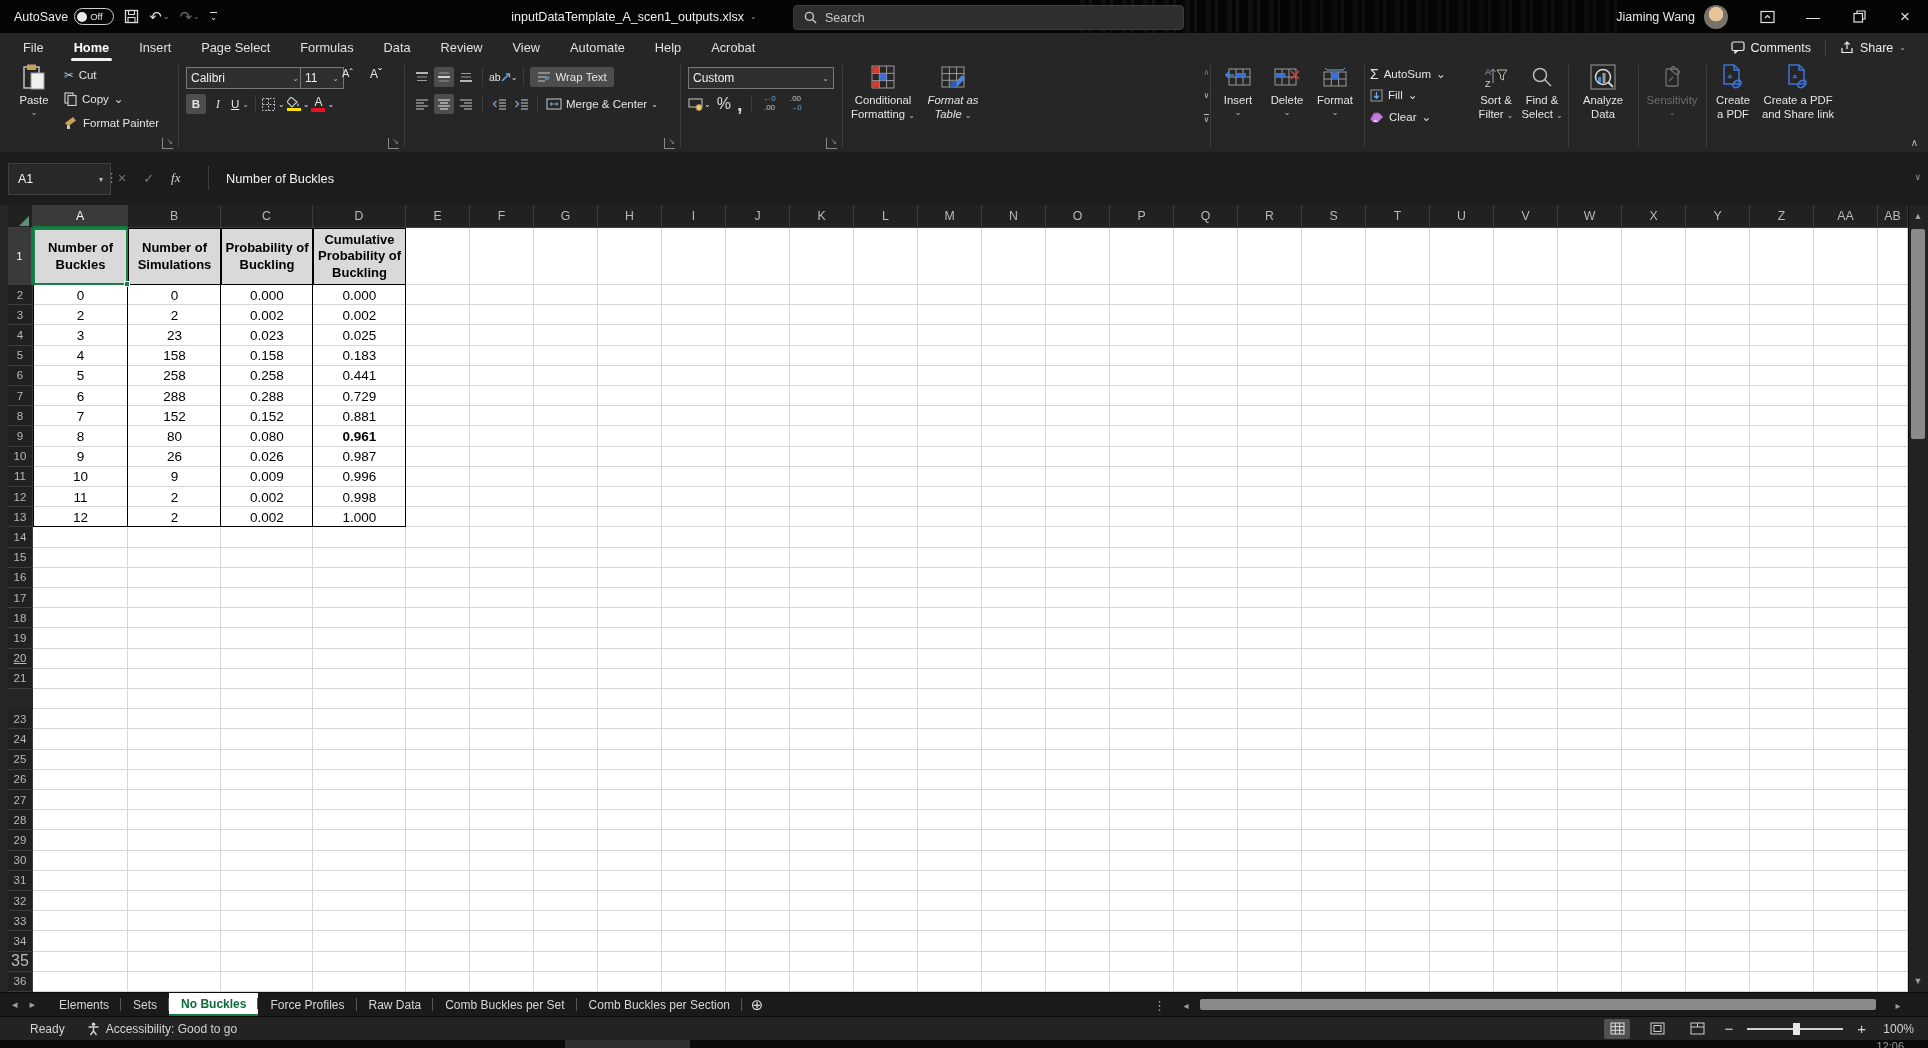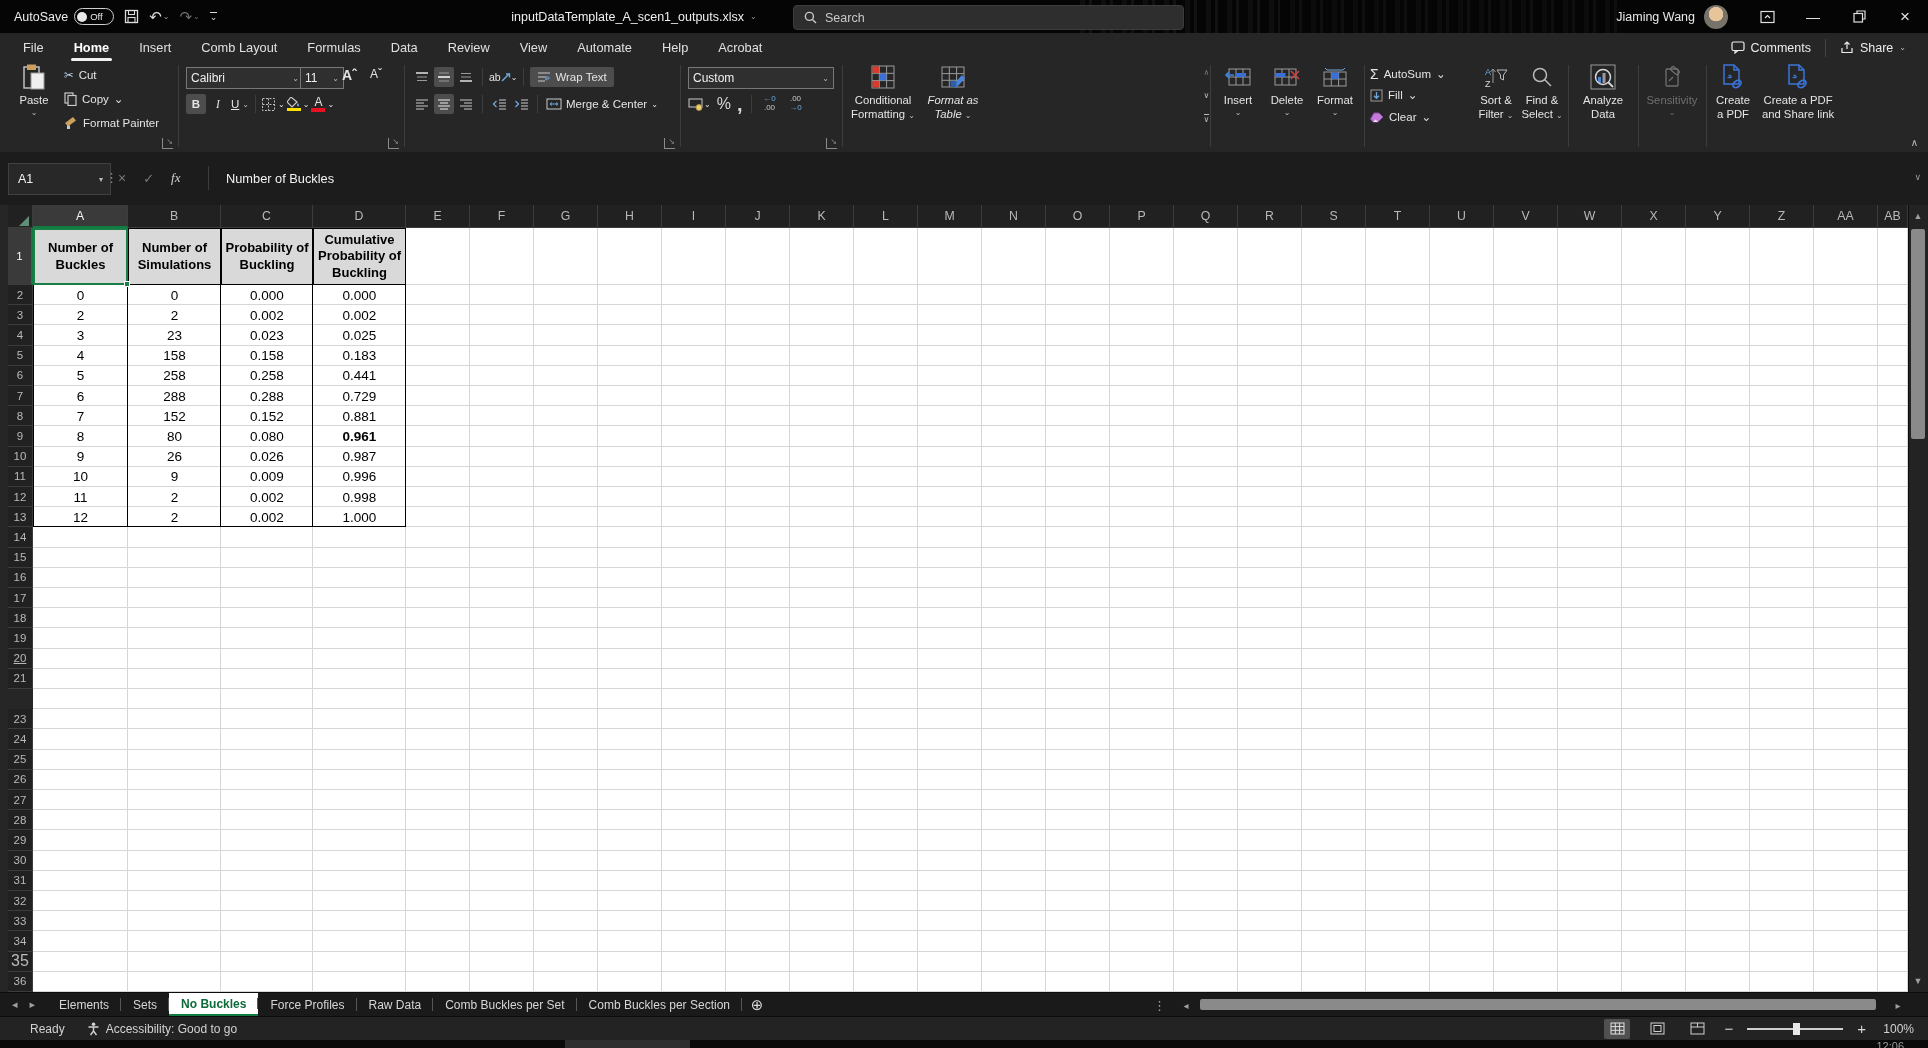--- a/index.html
+++ b/index.html
@@ -158,21 +158,21 @@
       </span>
       <span class="winbtn" style="font-size:17px;">×</span>
     </div>
   </div>
 
   <div class="tabrow">
     <div id="ribbonTabs" style="display:flex;padding-left:8px;">
         <div class="rtab">File</div>
         <div class="rtab active">Home</div>
         <div class="rtab">Insert</div>
-        <div class="rtab">Comb Layout</div>
+        <div class="rtab">Page Select</div>
         <div class="rtab">Formulas</div>
         <div class="rtab">Data</div>
         <div class="rtab">Review</div>
         <div class="rtab">View</div>
         <div class="rtab">Automate</div>
         <div class="rtab">Help</div>
         <div class="rtab">Acrobat</div>
       </div>
     <div class="tabrow-right">
       <div class="pillbtn">
@@ -233,21 +233,21 @@
 
     <div class="rgroup" style="left:180px;width:222px;">
       <div class="combo" style="position:absolute;left:6px;top:5px;width:108px;">
           <span>Calibri</span>
           <span class="dn">⌄</span>
         </div>
       <div class="combo" style="position:absolute;left:120px;top:5px;width:34px;">
           <span>11</span>
           <span class="dn">⌄</span>
         </div>
-      <div class="smrow" style="left:162px;top:5px;font-size:14px;font-weight:bold;">Aˆ</div>
+      <div class="smrow" style="left:162px;top:5px;font-size:11px;">Aˆ</div>
       <div class="smrow" style="left:190px;top:5px;font-size:12px;">Aˇ</div>
       <div class="smrow" style="left:6px;top:32px;gap:2px;">
         <span class="sbtn on" style="font-weight:bold;">B</span>
         <span class="sbtn" style="font-style:italic;font-family:'Liberation Serif',serif;">I</span>
         <span class="sbtn">
             <span class="ultr">U</span>
             <span class="dn" style="font-size:8px;margin-left:3px;color:#bdbdbd;">⌄</span>
           </span>
         <span style="width:1px;height:18px;background:#3d3d3d;margin:0 3px;"></span>
         <span class="sbtn">

